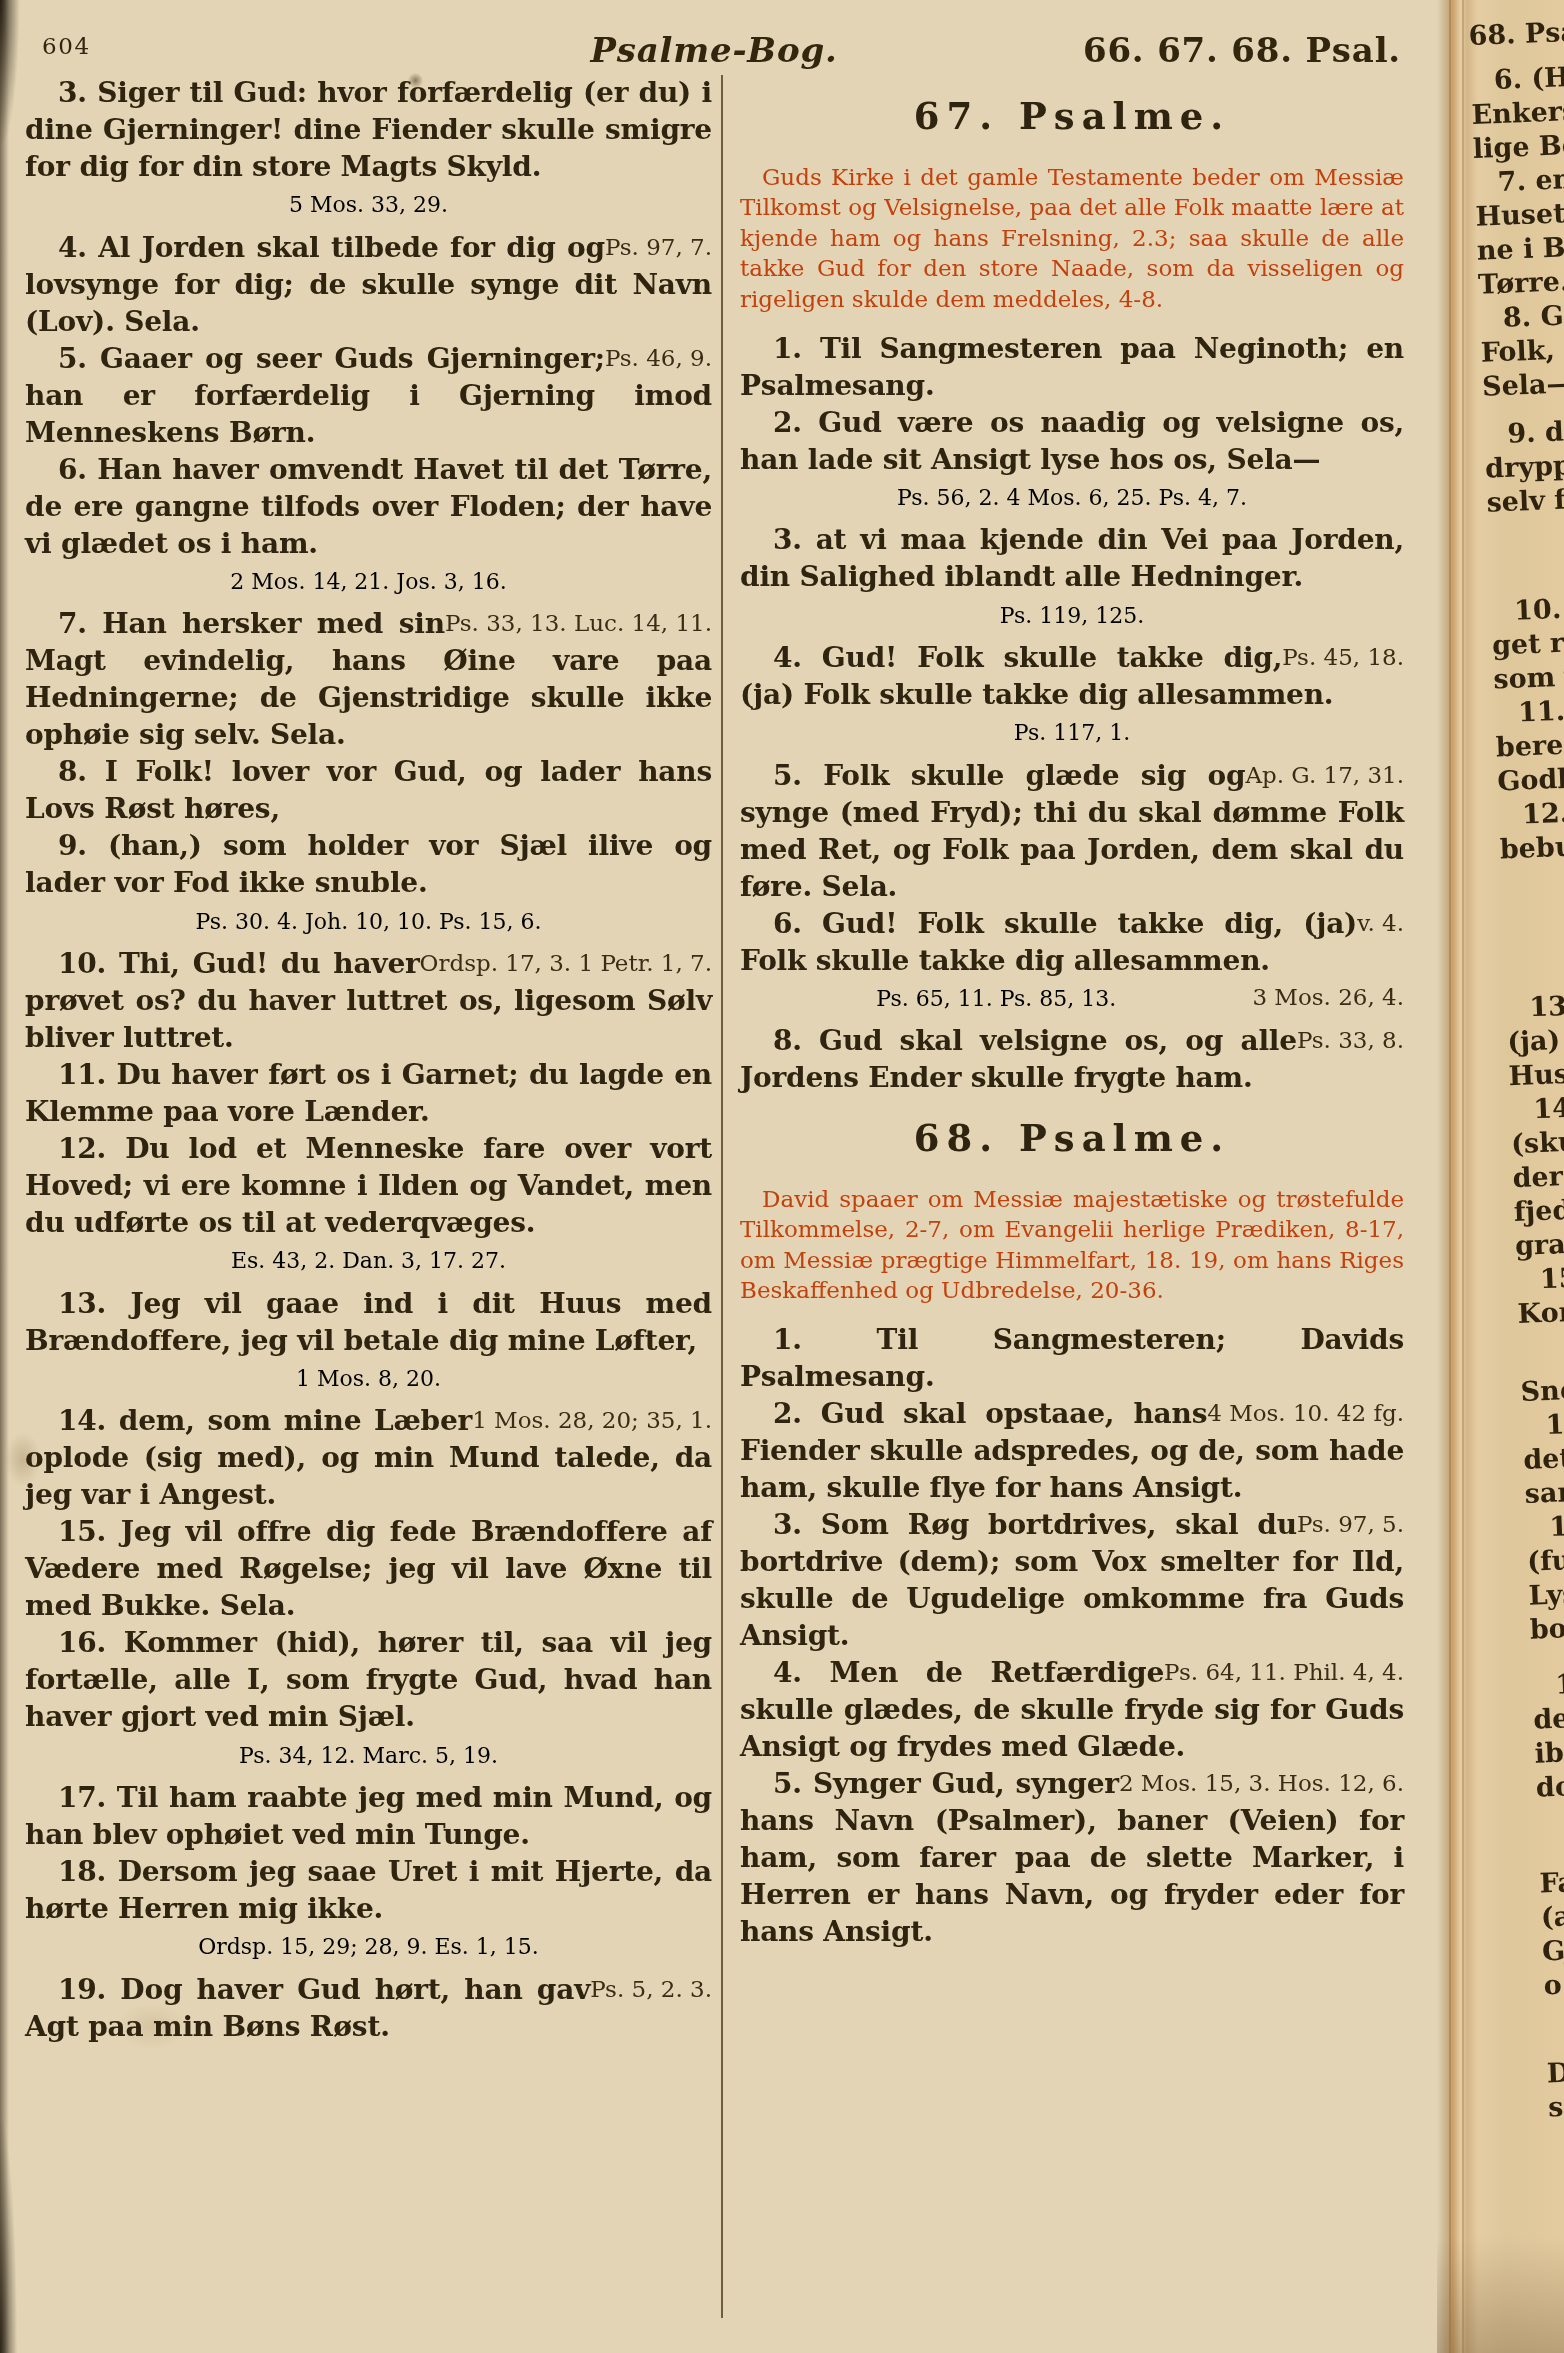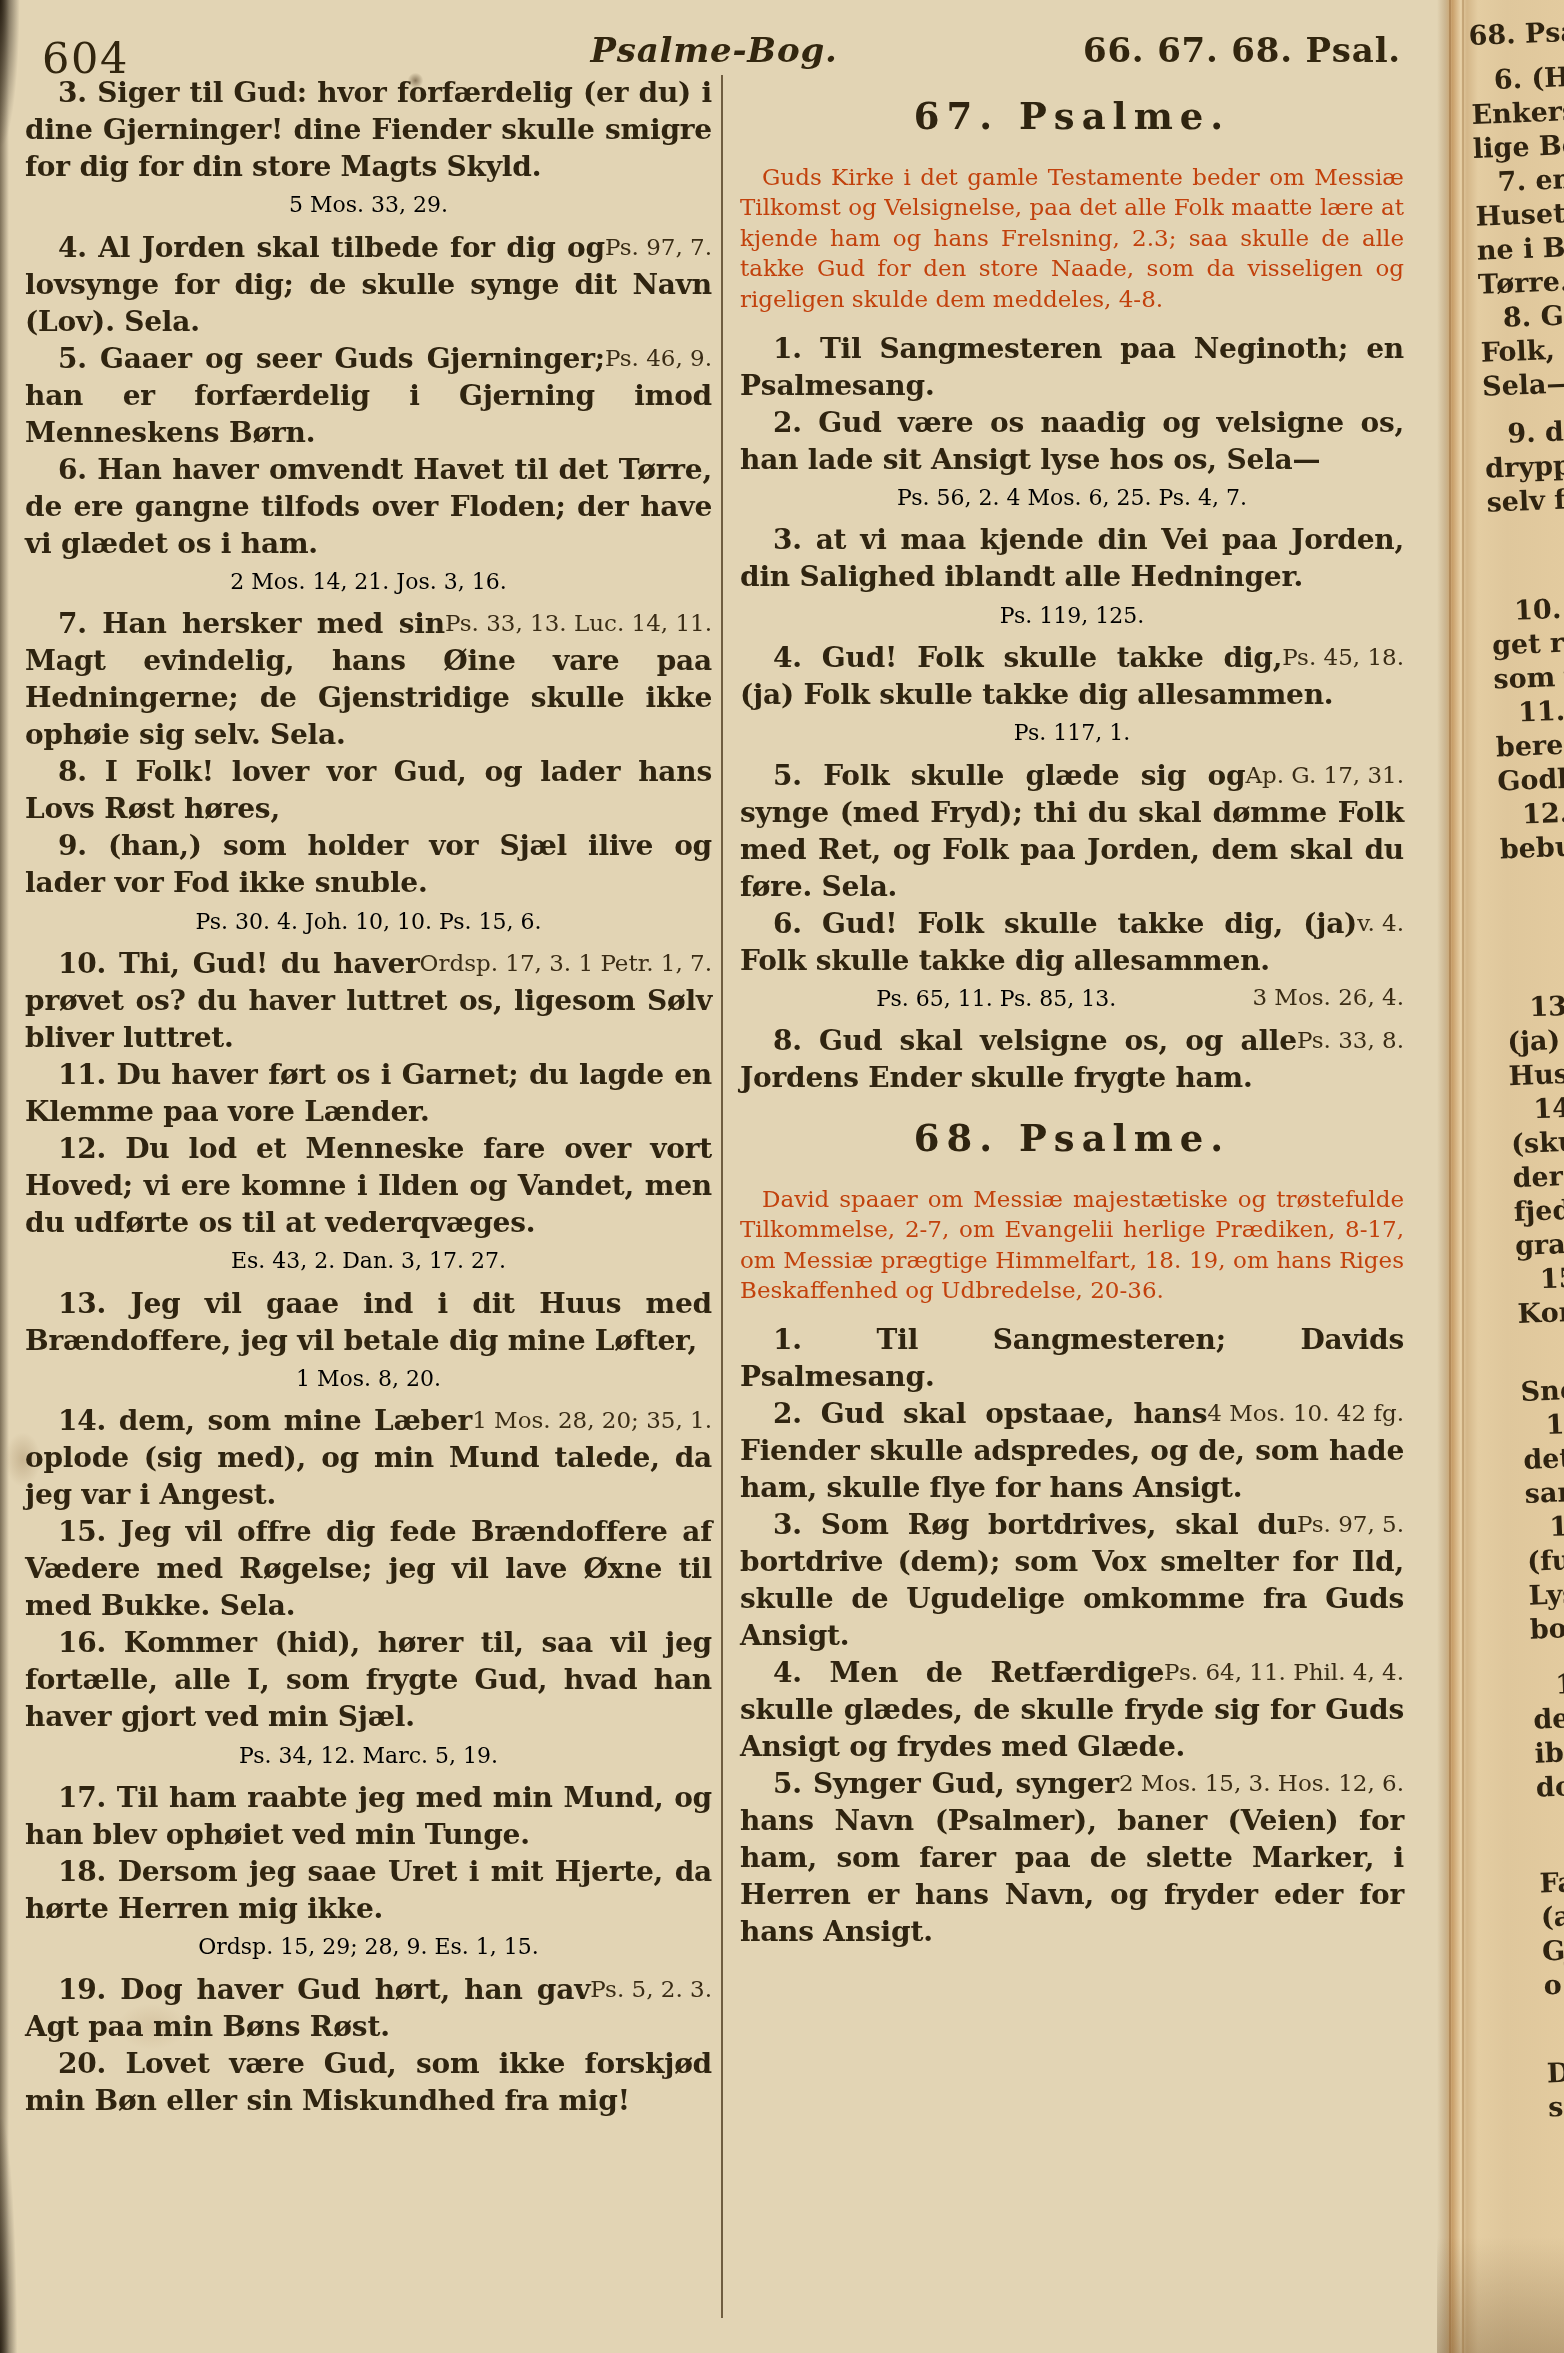--- a/index.html
+++ b/index.html
@@ -33,21 +33,21 @@
   .page-edge{position:absolute;left:1437px;top:0;width:128px;height:2354px;
     background:
       linear-gradient(0deg, rgba(90,60,25,.30), rgba(90,60,25,0) 117px),
       linear-gradient(90deg, rgba(150,110,60,0) 0px, rgba(150,110,60,.28) 7.8px,
         #c9a06a 15.6px, #e6cfa5 23.5px, #d4b789 30px, #e4cda2 41px, #dfc79c 70px, #e3cb9f 128px);}
   .crease-1{position:absolute;left:1449px;top:0;width:2.3px;height:2354px;background:rgba(150,105,55,.45);}
   .crease-2{position:absolute;left:1462px;top:0;width:1.6px;height:2354px;background:rgba(150,105,55,.35);}
 
   
   .runhead{position:absolute;top:30px;left:0;width:1565px;height:47px;color:#32260f;}
-  .pageno{position:absolute;left:42px;top:3.1px;font-size:43px;letter-spacing:1.6px;}
+  .pageno{position:absolute;left:42px;top:3.1px;font-size:23px;letter-spacing:1.6px;}
   .runtitle{position:absolute;left:714px;top:0;transform:translateX(-50%);
     font-size:34px;font-weight:bold;letter-spacing:0.8px;font-style:italic;}
   .runright{position:absolute;right:164px;top:0;font-size:34px;font-weight:bold;letter-spacing:0.8px;}
 
   
   .col{position:absolute;top:74px;color:#2f2410;font-size:28px;line-height:37px;
     font-weight:bold;text-align:justify;letter-spacing:-0.2px;}
   .col-left{left:25px;width:687px;}
   .col-right{left:740px;width:664px;}
   .divider{position:absolute;left:721px;top:75px;width:1.6px;height:2243px;background:rgba(82,63,35,.8);}
@@ -108,21 +108,20 @@
     <p class="verse"><span>13. Jeg vil gaae ind i dit Huus med Brændoffere, jeg vil betale dig mine Løfter,</span></p>
     <div class="ref-center">1 Mos. 8, 20.</div>
     <p class="verse"><span class="ref-inline">1 Mos. 28, 20; 35, 1.</span><span>14. dem, som mine Læber oplode (sig med), og min Mund talede, da jeg var i Angest.</span></p>
     <p class="verse"><span>15. Jeg vil offre dig fede Brændoffere af Vædere med Røgelse; jeg vil lave Øxne til med Bukke.  Sela.</span></p>
     <p class="verse"><span>16. Kommer (hid), hører til, saa vil jeg fortælle, alle I, som frygte Gud, hvad han haver gjort ved min Sjæl.</span></p>
     <div class="ref-center">Ps. 34, 12.  Marc. 5, 19.</div>
     <p class="verse"><span>17. Til ham raabte jeg med min Mund, og han blev ophøiet ved min Tunge.</span></p>
     <p class="verse"><span>18. Dersom jeg saae Uret i mit Hjerte, da hørte Herren mig ikke.</span></p>
     <div class="ref-center">Ordsp. 15, 29; 28, 9.  Es. 1, 15.</div>
     <p class="verse"><span class="ref-inline">Ps. 5, 2. 3.</span><span>19. Dog haver Gud hørt, han gav Agt paa min Bøns Røst.</span></p>
-    <p class="verse"><span>20. Lovet være Gud, som ikke forskjød min Bøn eller sin Miskundhed fra mig!</span></p>
   </div>
 <div class="col col-right" id="col-right">
     <div class="psalm-heading">67. Psalme.</div>
     <div class="intro">Guds Kirke i det gamle Testamente beder om Messiæ Tilkomst og Velsignelse, paa det alle Folk maatte lære at kjende ham og hans Frelsning, 2.3; saa skulle de alle takke Gud for den store Naade, som da visseligen og rigeligen skulde dem meddeles, 4-8.</div>
     <p class="verse"><span>1. Til Sangmesteren paa Neginoth; en Psalmesang.</span></p>
     <p class="verse"><span>2. Gud være os naadig og velsigne os, han lade sit Ansigt lyse hos os, Sela—</span></p>
     <div class="ref-center">Ps. 56, 2.  4 Mos. 6, 25.  Ps. 4, 7.</div>
     <p class="verse"><span>3. at vi maa kjende din Vei paa Jorden, din Salighed iblandt alle Hedninger.</span></p>
     <div class="ref-center">Ps. 119, 125.</div>
     <p class="verse"><span class="ref-inline">Ps. 45, 18.</span><span>4. Gud! Folk skulle takke dig, (ja) Folk skulle takke dig allesammen.</span></p>

